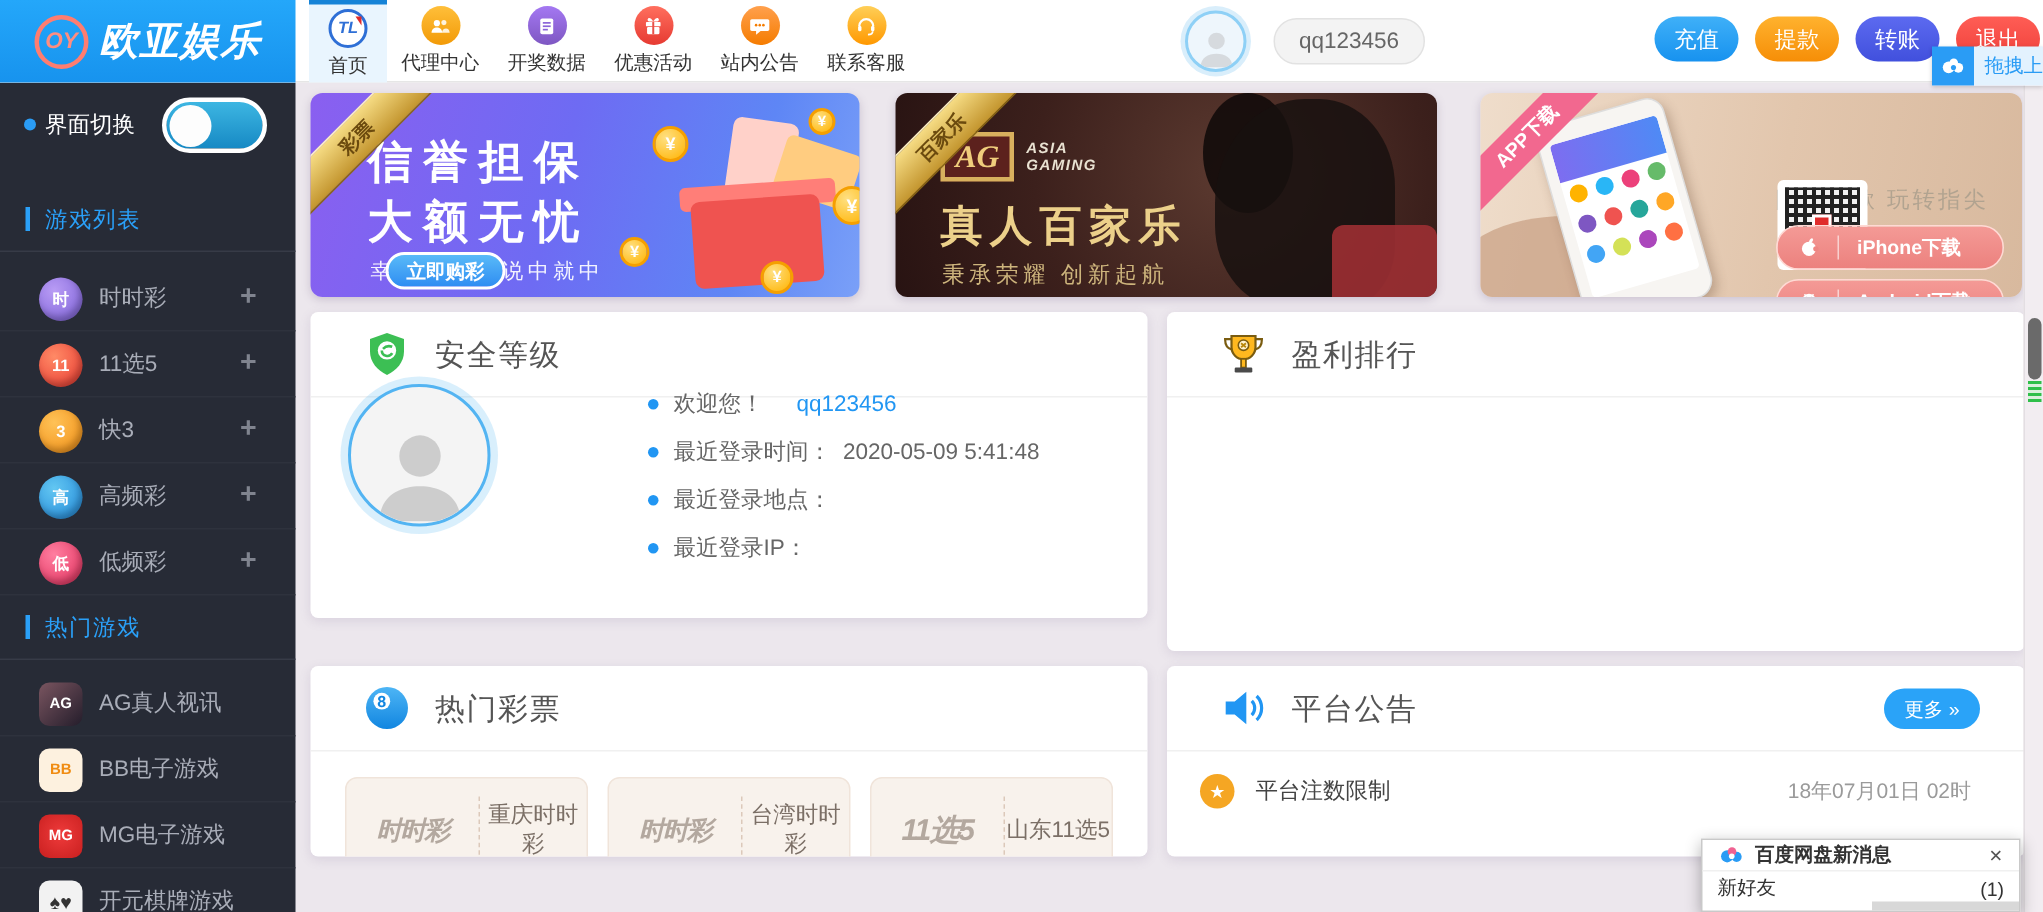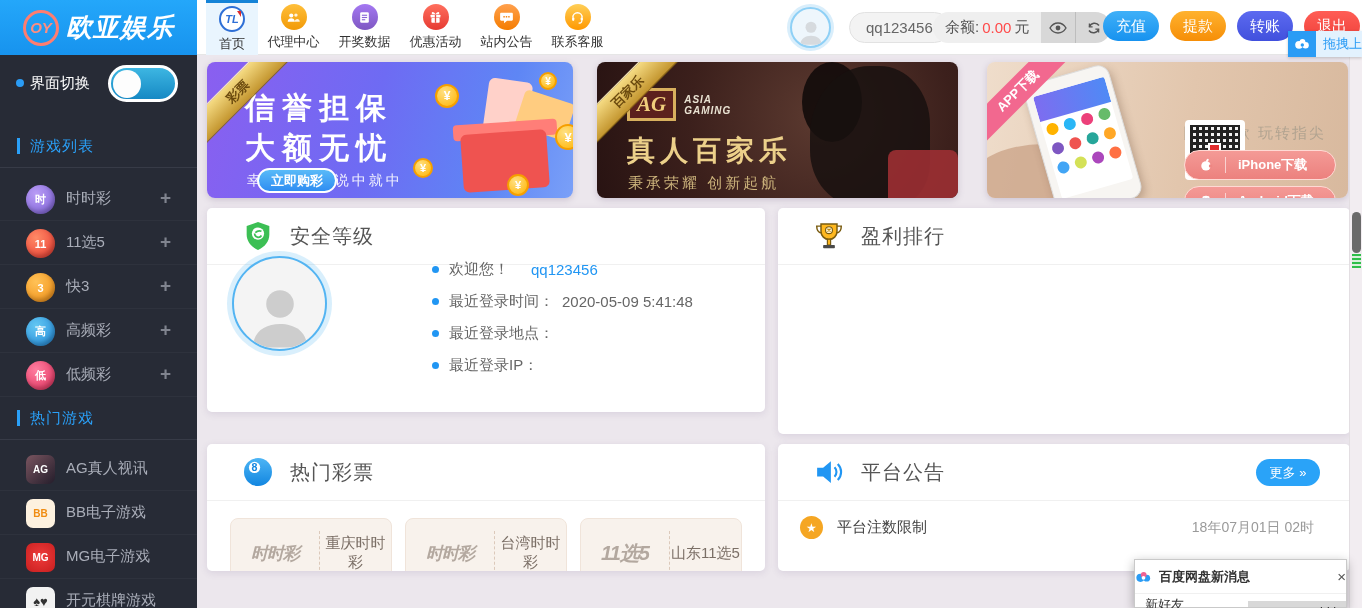--- a/index.html
+++ b/index.html
@@ -202,21 +202,21 @@
               justify-content:center; border:none; cursor:pointer; font-family:inherit; }
   .notice-row { position:absolute; left:22px; top:72px; width:528px; display:flex; align-items:center; cursor:pointer;}
   .star-ico { width:23px; height:23px; border-radius:50%; background:#f5a623; color:#fff; font-size:12px;
               display:flex; align-items:center; justify-content:center; margin-right:14px; flex:none;}
   .notice-text { font-size:15px; color:#444; }
   .notice-date { margin-left:auto; font-size:14px; color:#9a9a9a; padding-right:14px; }
 
   
   .toast { position:absolute; left:1134px; top:559px; width:213px; height:49px; background:#fff;
            border:1px solid #c9c9c9; box-shadow:0 3px 10px rgba(0,0,0,.3); z-index:40; }
-  .toast-head { height:34px; display:flex; align-items:center; gap:7px; padding:0 0;
+  .toast-head { height:21px; display:flex; align-items:center; gap:7px; padding:0 11px;
                 border-bottom:1px solid #f0f0f0; }
   .toast-title { font-size:13px; font-weight:bold; color:#333; flex:1; }
   .toast-close { font-size:15px; color:#555; cursor:pointer; line-height:1; }
   .toast-row { height:22px; display:flex; align-items:center; padding:0 10px; font-size:13px; color:#333; }
   .toast-badge { margin-left:auto; }
   .toast-strip { position:absolute; right:0; bottom:0; width:98px; height:6px; background:#d8d8d8; }
 
   .scroll-track { position:absolute; left:1349px; top:55px; width:13px; height:553px;
                   background:#f2edf1; border-left:1px solid #e3dee2; z-index:15; }
   .scroll-thumb { position:absolute; left:2px; top:157px; width:9px; height:41px; background:#6a6a6a;
@@ -300,41 +300,20 @@
   </div>
 
   <div class="avatar-sm">
     <svg viewBox="0 0 24 24" width="30" height="30">
         <circle cx="12" cy="9" r="4.4" fill="#d6dade"></circle>
         <path d="M3.5 23c0-5 4-7.2 8.5-7.2s8.5 2.2 8.5 7.2z" fill="#d6dade"></path>
       </svg>
   </div>
   <div class="user-pill">qq123456</div>
 
-  <div class="balance">
-    <div class="bal-main">
-      <span>余额:</span>
-      <span class="bal-amt">0.00</span>
-      <span>元</span>
-    </div>
-    <div class="eye-box">
-      <svg viewBox="0 0 18 12" width="18" height="12">
-          <path d="M1 6s3-5 8-5 8 5 8 5-3 5-8 5-8-5-8-5z" fill="none" stroke="#555" stroke-width="1.4"></path>
-          <circle cx="9" cy="6" r="2.4" fill="#555"></circle>
-        </svg>
-    </div>
-    <div class="refresh-box">
-      <svg viewBox="0 0 16 16" width="16" height="16" fill="none" stroke="#555" stroke-width="1.5">
-          <path d="M13 5.5A5.5 5.5 0 003.4 6.8"></path>
-          <path d="M3 10.5a5.5 5.5 0 009.6-1.3"></path>
-          <path d="M3.4 3.6v3.2h3.2" stroke-width="1.3"></path>
-          <path d="M12.6 12.4V9.2H9.4" stroke-width="1.3"></path>
-        </svg>
-    </div>
-  </div>
 
   <button class="tb-btn b-recharge">充值</button>
   <button class="tb-btn b-withdraw">提款</button>
   <button class="tb-btn b-transfer">转账</button>
   <button class="tb-btn b-logout">退出</button>
 </div>
 
 <div class="baidu-drag">
   <div class="bd-icon">
     <svg viewBox="0 0 20 14" width="17" height="12">

